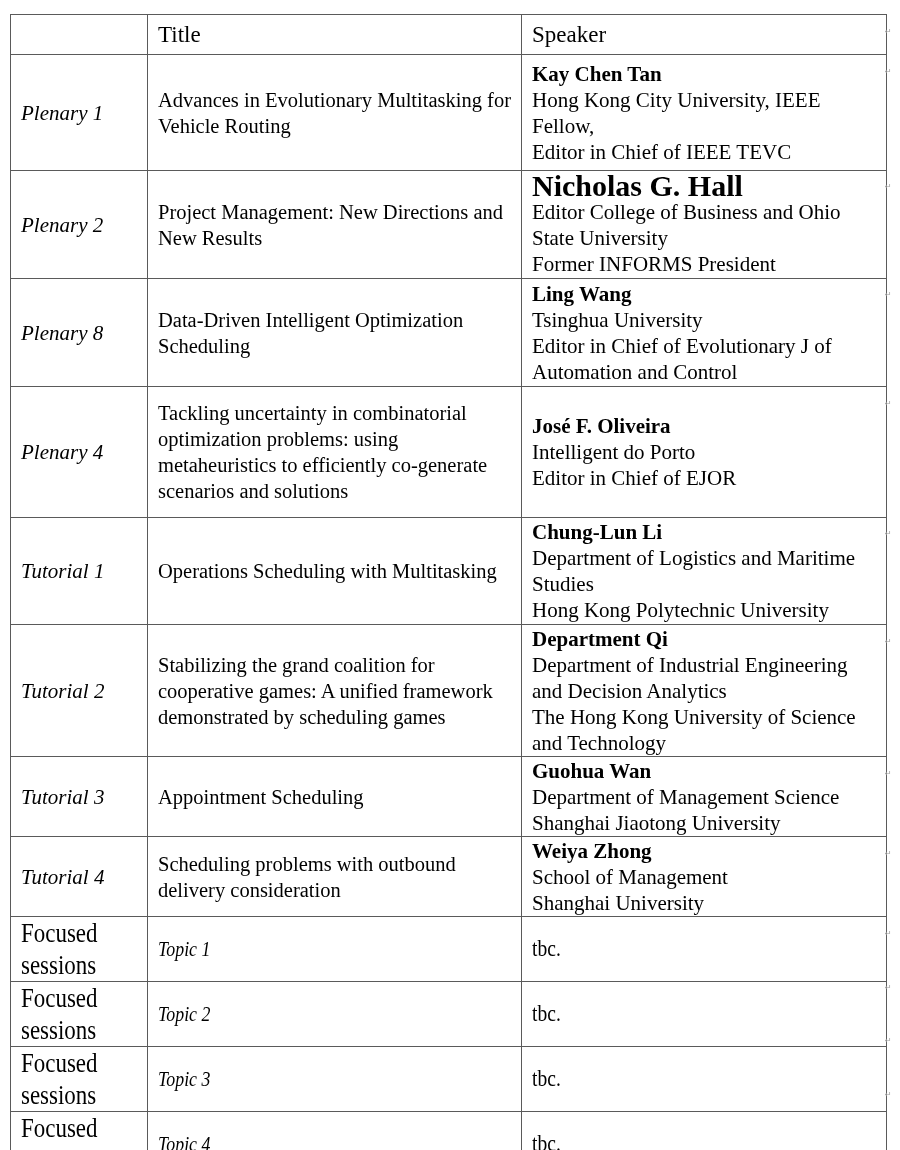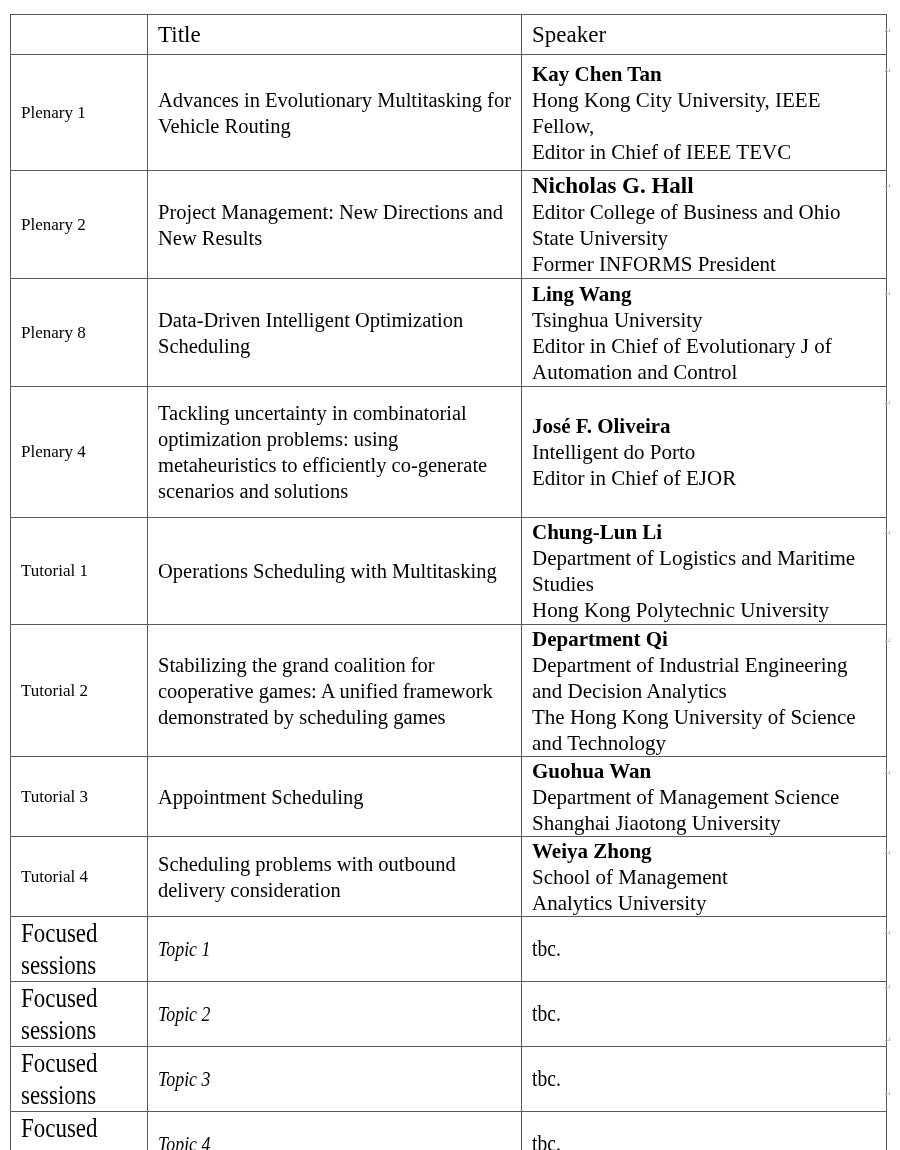--- a/index.html
+++ b/index.html
@@ -10,25 +10,25 @@
     width: 876px; border-collapse: collapse; table-layout: fixed;
   }
   table.schedule td, table.schedule th {
     border: 1px solid #5a5a5a; padding: 0 10px 0 10px; vertical-align: middle;
     text-align: left; font-weight: normal;
   }
   col.c1 { width: 137px; }
   col.c2 { width: 374px; }
   col.c3 { width: 365px; }
   th.hdr { font-weight: bold; font-size: 23px; height: 39px; }
-  td.session { font-weight: bold; font-size: 17px; line-height: 26px; }
+  td.session { font-weight: bold; font-size: 21px; line-height: 26px; font-style: italic; }
   td.title { font-weight: bold; font-size: 20.5px; line-height: 26px; }
   td.speaker { font-size: 21px; line-height: 26px; }
   .sp-name { font-weight: bold; display: block; }
-  .sp-name.big { font-size: 23px; }
+  .sp-name.big { font-size: 30px; }
   .sp-line { display: block; }
   td.focus-session { font-weight: bold; font-size: 27px; line-height: 32px;
                      font-family: "Liberation Sans Narrow", "Liberation Serif", serif; transform-origin: left; }
   td.focus-session span { display: inline-block; transform: scaleX(0.85); transform-origin: left; }
   td.focus-title { font-style: italic; font-size: 21px; }
   td.focus-title span { display: inline-block; transform: scaleX(0.85); transform-origin: left; }
   td.tbc { font-size: 23px; }
   td.tbc span { display: inline-block; transform: scaleX(0.85); transform-origin: left; }
   tr.r-p1 { height: 116px; } tr.r-p2 { height: 108px; } tr.r-p3 { height: 108px; }
   tr.r-p4 { height: 131px; } tr.r-t1 { height: 107px; } tr.r-t2 { height: 132px; }
@@ -115,21 +115,21 @@
         <span class="sp-line">Department of Management Science</span>
         <span class="sp-line">Shanghai Jiaotong University</span>
       </td>
     </tr>
     <tr class="r-t4">
       <td class="session">Tutorial 4</td>
       <td class="title">Scheduling problems with outbound delivery consideration</td>
       <td class="speaker">
         <span class="sp-name">Weiya Zhong</span>
         <span class="sp-line">School of Management</span>
-        <span class="sp-line">Analytics University</span>
+        <span class="sp-line">Shanghai University</span>
       </td>
     </tr>
     <tr class="r-f">
       <td class="focus-session"><span>Focused sessions</span></td>
       <td class="focus-title"><span>Topic 1</span></td>
       <td class="tbc"><span>tbc.</span></td>
     </tr>
     <tr class="r-f">
       <td class="focus-session"><span>Focused sessions</span></td>
       <td class="focus-title"><span>Topic 2</span></td>

